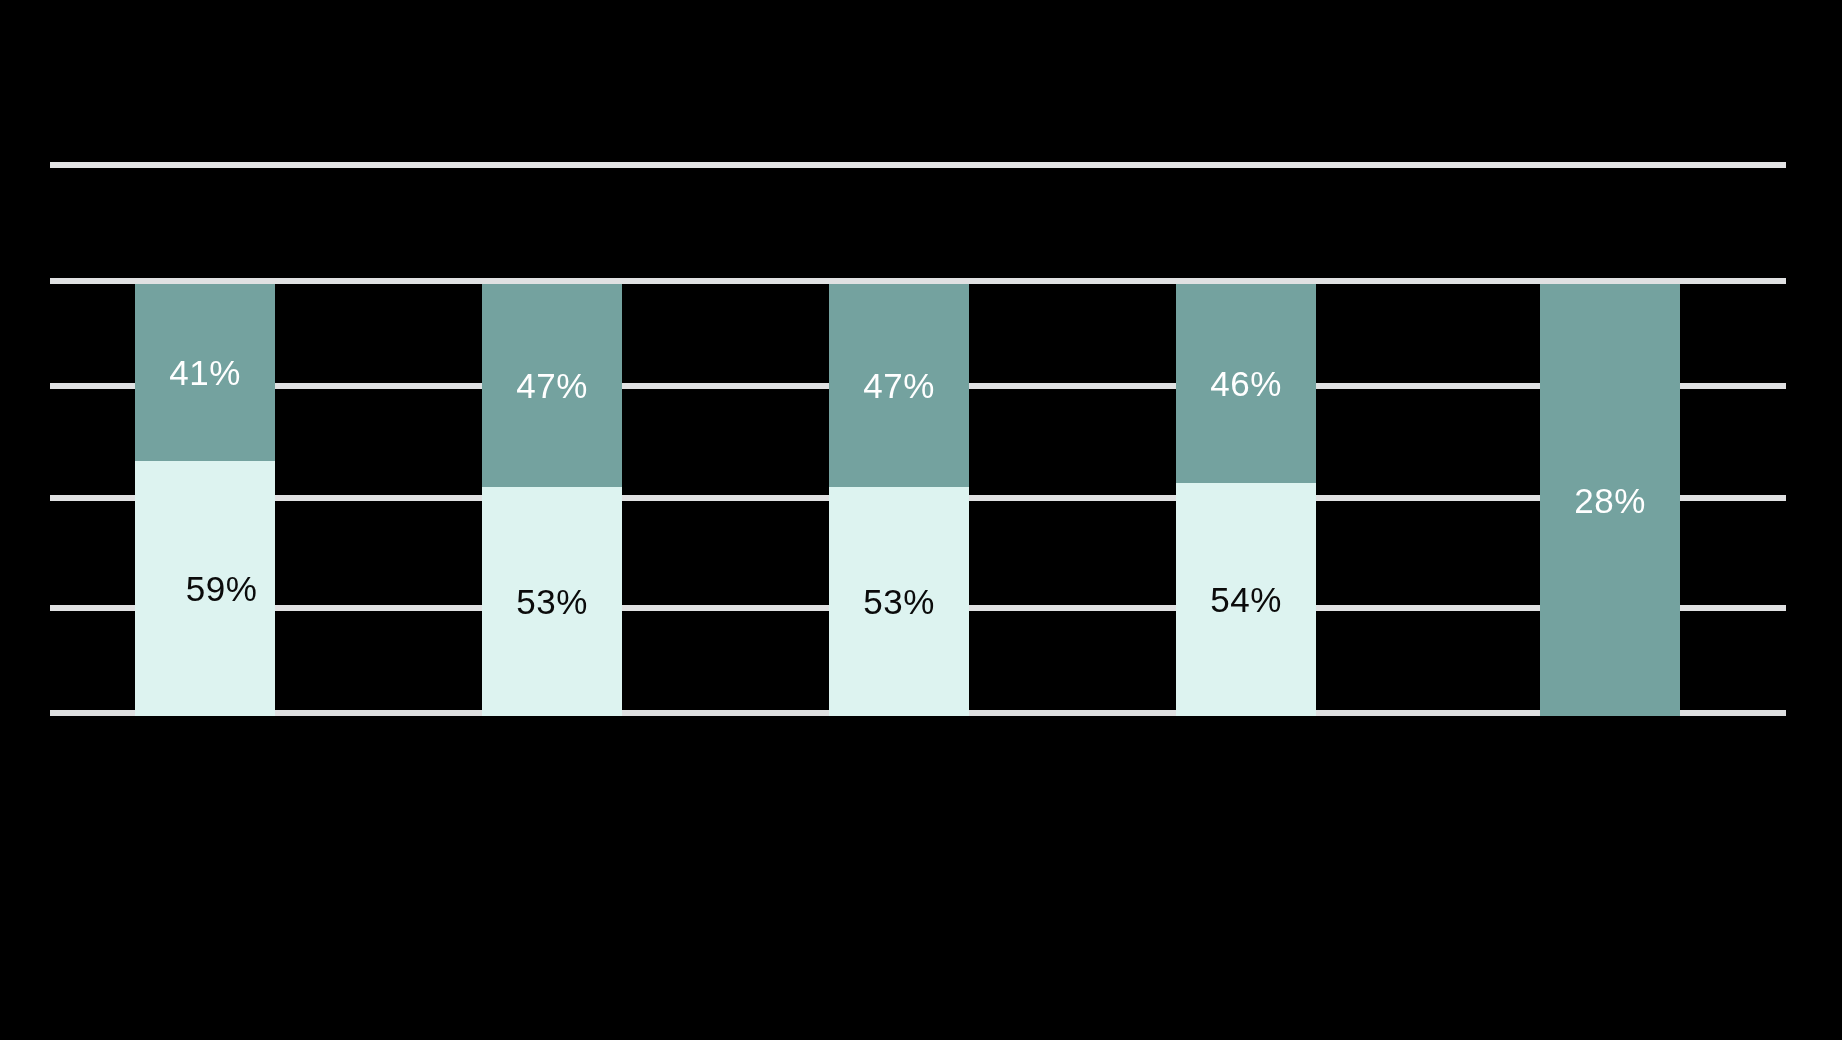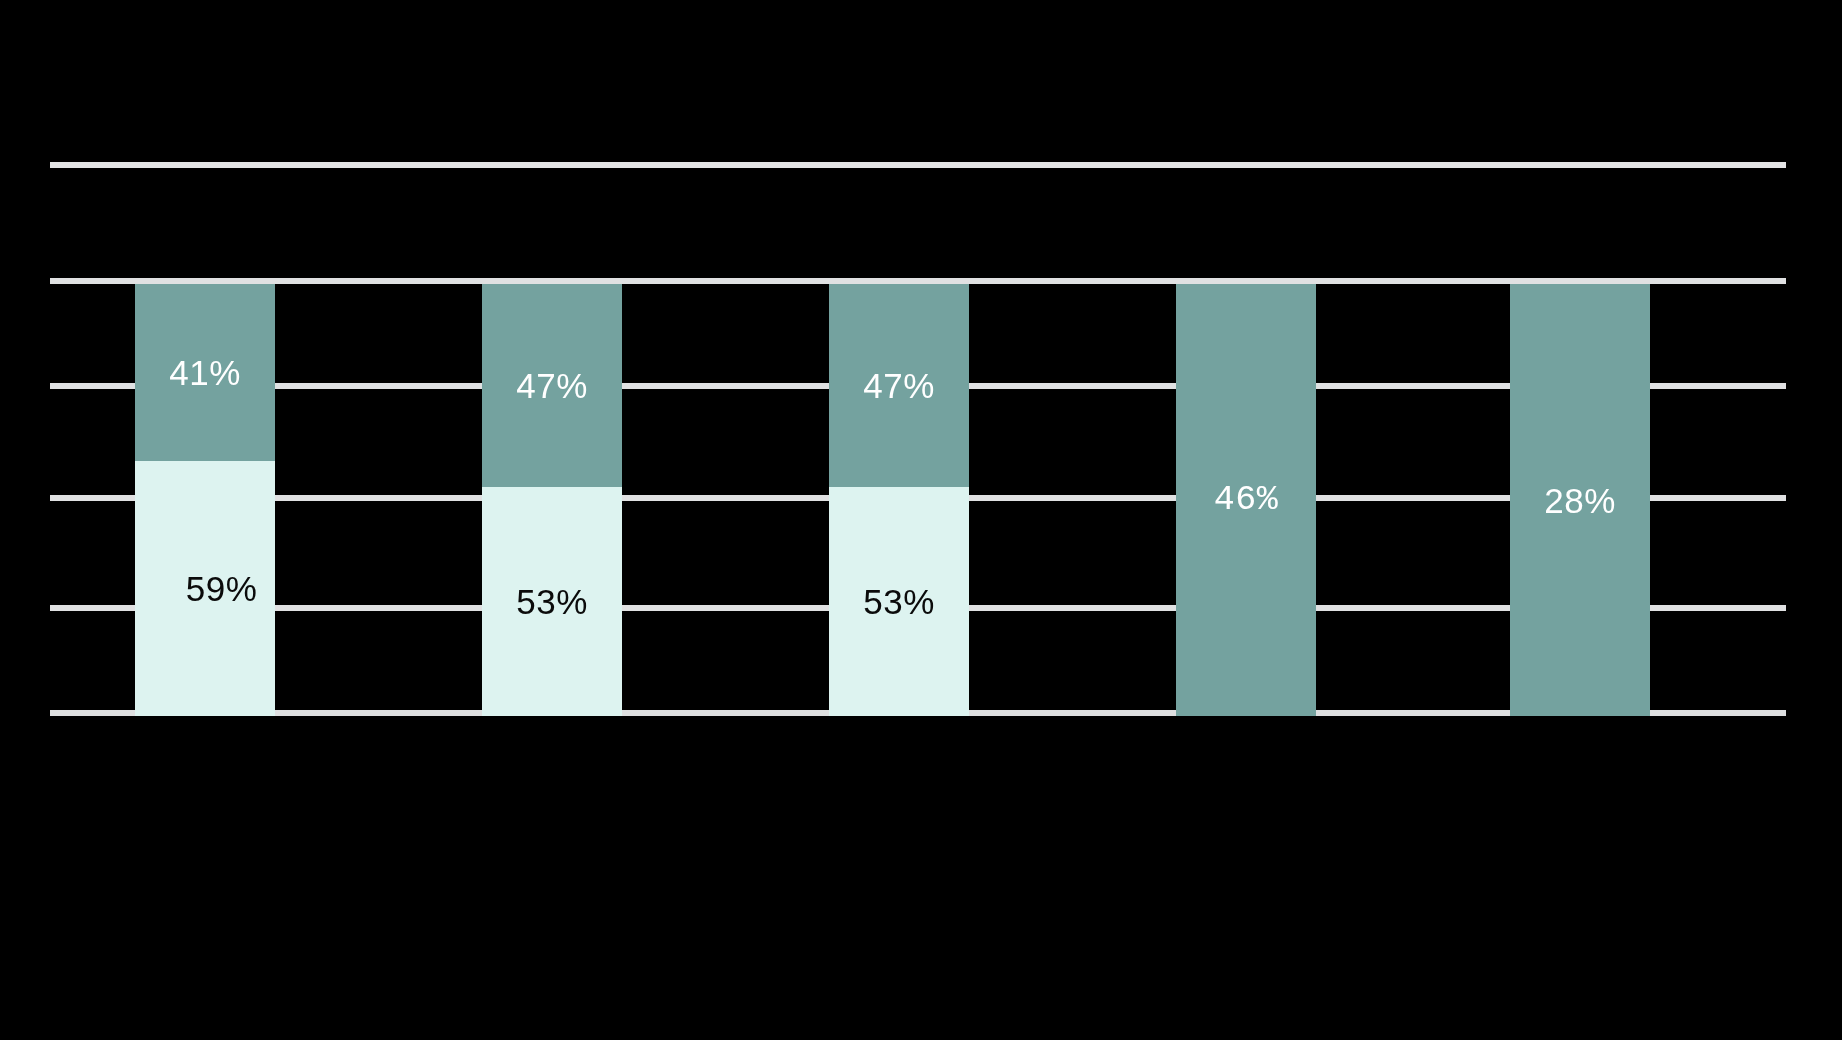--- a/index.html
+++ b/index.html
@@ -191,26 +191,29 @@
     <div class="bar-group" style="left:779px;">
       <div class="seg seg-top" style="flex:47 1 0;">
         <span class="seg-label">47%</span>
       </div>
       <div class="seg seg-bottom" style="flex:53 1 0;">
         <span class="seg-label">53%</span>
       </div>
     </div>
 
     <div class="bar-group" style="left:1126px;">
-      <div class="seg seg-top" style="flex:46 1 0;font-family:Liberation Mono, monospace;">
+      <div class="seg seg-top" style="flex:46 1 0;">
         <span class="seg-label">46%</span>
       </div>
-    </div>
-
-    <div class="bar-group" style="left:1460px;">
+      <div class="seg seg-bottom" style="flex:54 1 0;">
+        <span class="seg-label">54%</span>
+      </div>
+    </div>
+
+    <div class="bar-group" style="left:1490px;">
       <div class="seg seg-top" style="flex:28 1 0;">
         <span class="seg-label">28%</span>
       </div>
     </div>
 
     <div class="cat-label" style="left:5px;"></div>
     <div class="cat-label" style="left:352px;"></div>
     <div class="cat-label" style="left:699px;"></div>
     <div class="cat-label" style="left:1046px;"></div>
     <div class="cat-label" style="left:1393px;"></div>

